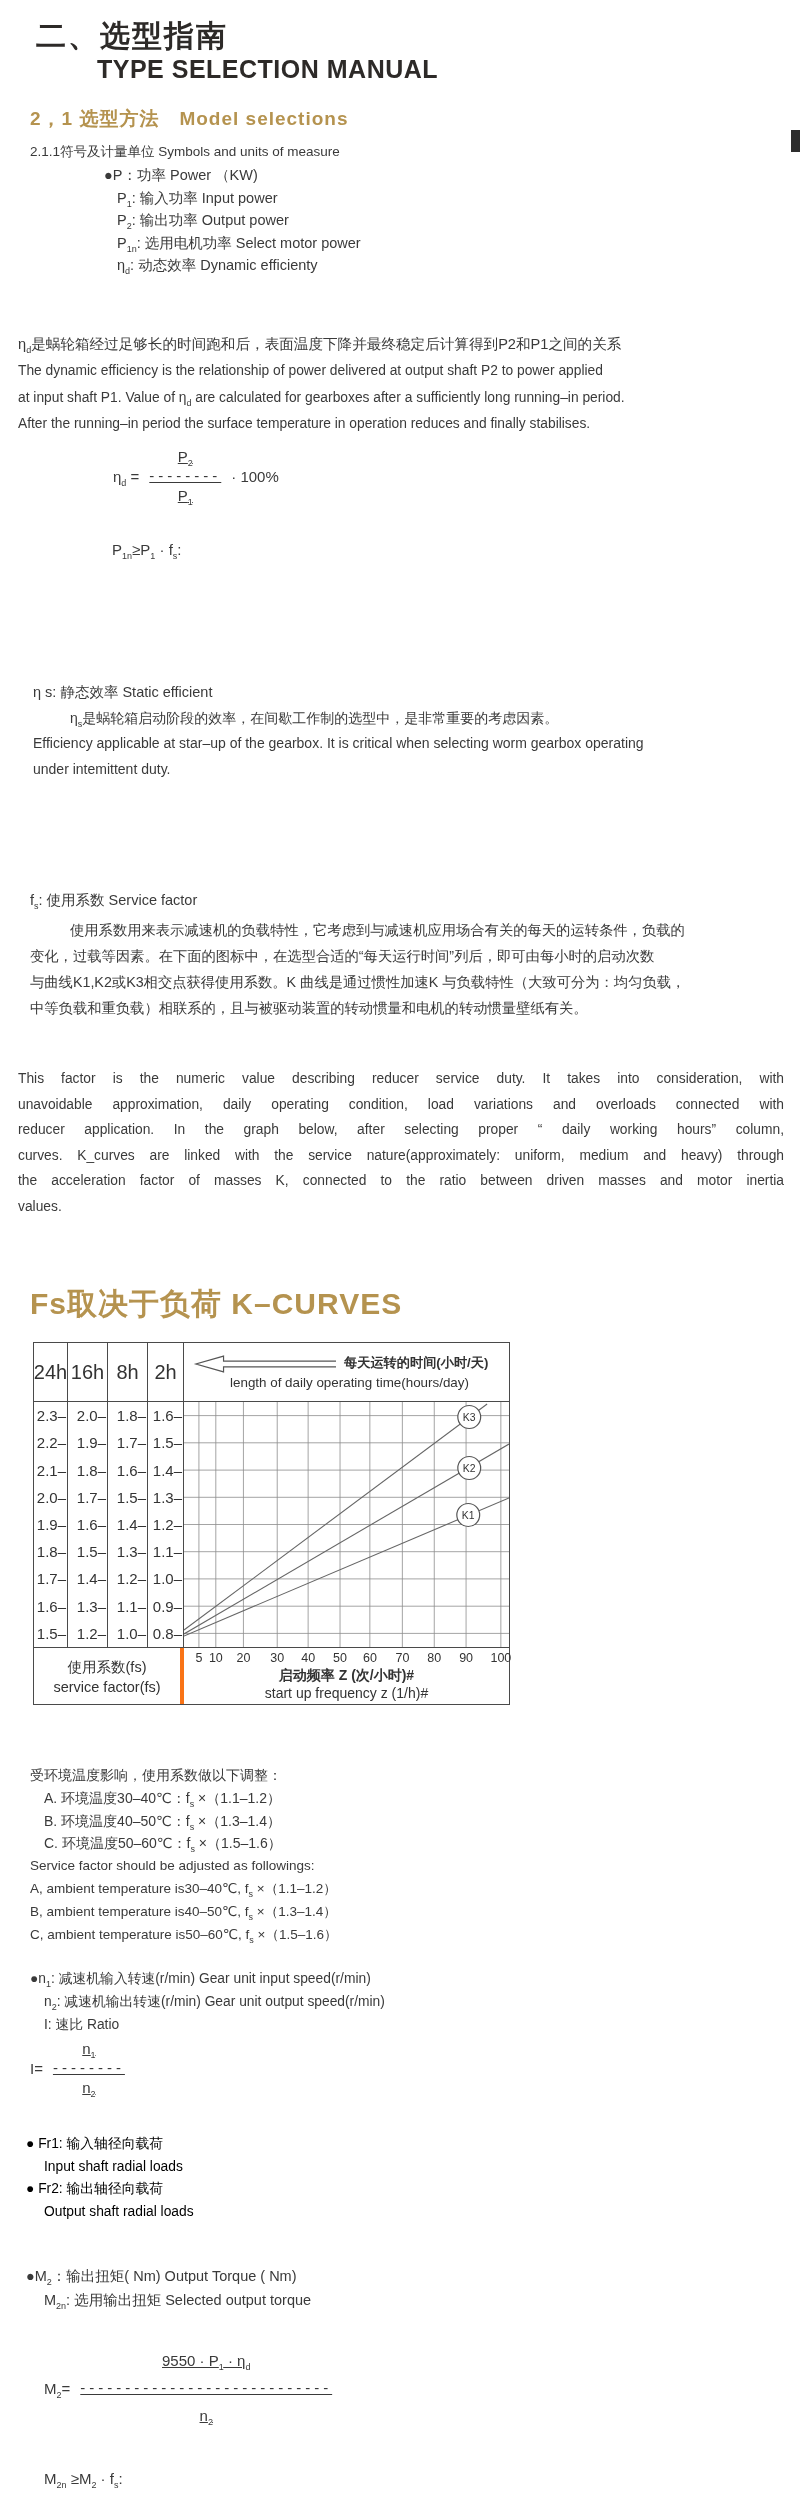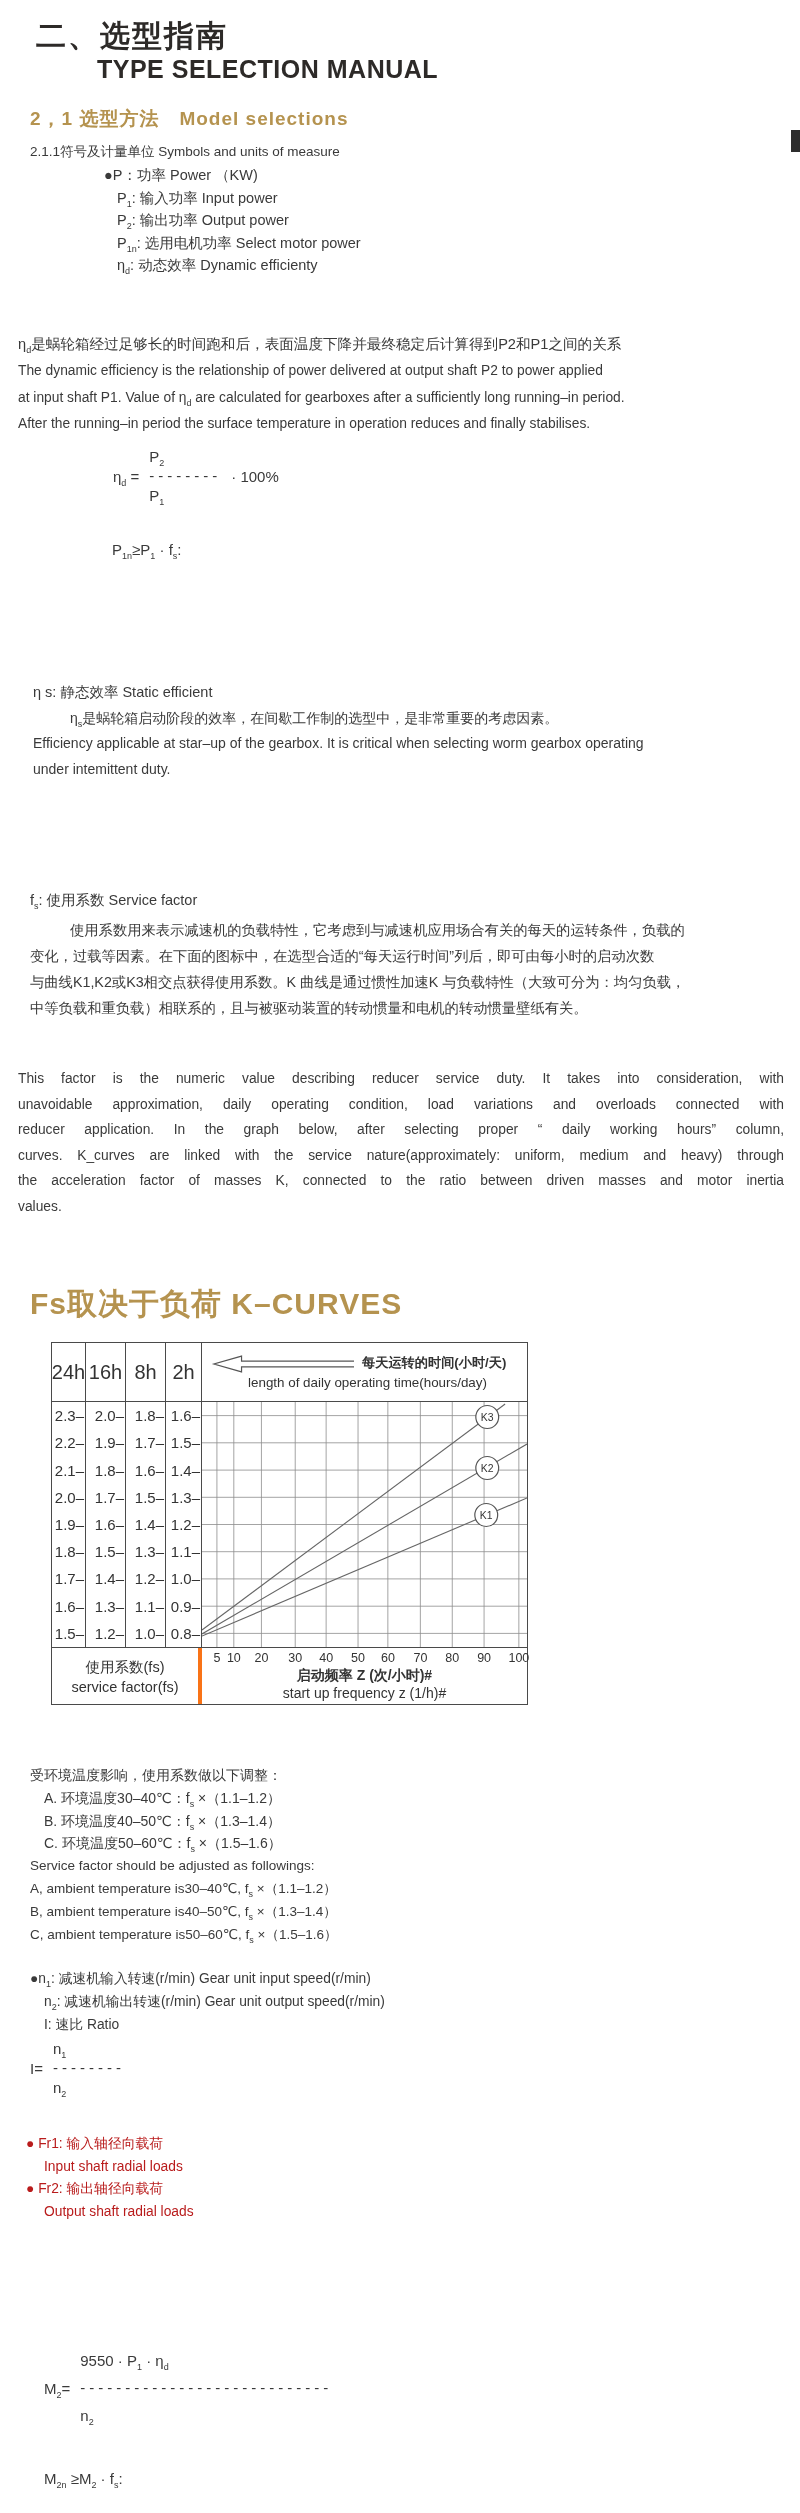--- a/index.html
+++ b/index.html
@@ -14,39 +14,39 @@
   .h2{top:143px;left:30px;font-size:13.5px;color:#3a3a3a;}
   .symbols{top:164px;left:104px;}
   .symbols .line{font-size:14.5px;line-height:22.5px;color:#3a3a3a;}
   .symbols .line.i1{padding-left:0;}
   .symbols .line{padding-left:13px;}
   .symbols .i1{padding-left:0 !important;}
   .para1{top:331px;left:18px;width:770px;}
   .para1 .line{font-size:13.8px;line-height:26.8px;color:#3a3a3a;}
   .para1 .i1{font-size:14.6px;}
   .frac{display:flex;align-items:center;gap:10px;font-size:15px;color:#3a3a3a;}
-  .frac .stack{display:flex;flex-direction:column;align-items:flex-start;}
+  .frac .stack{display:flex;flex-direction:column;align-items:center;text-decoration:underline;}
   .frac .num,.frac .den{line-height:21px;}
   .frac .bar{line-height:18px;letter-spacing:4px;white-space:nowrap;}
   .f1{top:446px;left:113px;}
   .f1b{top:541px;left:112px;font-size:15px;color:#3a3a3a;}
   .static{top:680px;left:33px;}
   .static .line{font-size:14px;line-height:25.5px;color:#3a3a3a;}
   .static .i1{font-size:14.5px;}
   .static .i2{padding-left:37px;}
   .fsb-head{top:891px;left:30px;font-size:14.5px;color:#3a3a3a;}
   .fs-cn{top:917px;left:30px;}
   .fs-cn .line{font-size:14.3px;line-height:26px;color:#3a3a3a;}
   .fs-cn .i1{padding-left:40px;}
   .eng{top:1066px;left:18px;width:766px;}
   .eng .line{font-size:13.8px;line-height:25.6px;color:#3a3a3a;text-align:justify;text-align-last:justify;}
   .eng .i7{text-align-last:left;}
   .kh{top:1284px;left:30px;font-size:30px;font-weight:700;letter-spacing:1px;}
   
-  #kchart{top:1342px;left:51px;width:477px;height:363px;border:1.5px solid #4a4a4a;box-sizing:border-box;display:flex;flex-direction:column;background:#fff;}
+  #kchart{top:1342px;left:33px;width:477px;height:363px;border:1.5px solid #4a4a4a;box-sizing:border-box;display:flex;flex-direction:column;background:#fff;}
   .chart-top{height:58px;border-bottom:1px solid #4a4a4a;display:flex;}
   .hcell{border-right:1px solid #4a4a4a;box-sizing:border-box;display:flex;align-items:center;justify-content:center;font-size:20px;color:#333;}
   .hgraph{flex:1;display:flex;flex-direction:column;justify-content:center;padding-left:6px;box-sizing:border-box;}
   .hg-row1{display:flex;align-items:flex-start;gap:6px;font-size:13.2px;color:#333;font-weight:700;}
   .hg-en{font-size:13.4px;color:#333;text-align:center;margin-top:1px;}
   .chart-mid{height:245px;display:flex;}
   .vcol{border-right:1px solid #4a4a4a;box-sizing:border-box;display:flex;flex-direction:column;}
   .vcell{flex:1;display:flex;align-items:center;justify-content:flex-end;padding-right:1px;font-size:15px;color:#333;}
   .graph{flex:1;position:relative;}
   .graph svg{position:absolute;left:0;top:0;width:100%;height:100%;}
@@ -60,21 +60,21 @@
   
   .temp{top:1764px;left:30px;}
   .temp .line{font-size:13.5px;line-height:22.8px;color:#3a3a3a;}
   .temp .i1,.temp .i2,.temp .i3,.temp .i4{font-size:14px;}
   .temp .i2,.temp .i3,.temp .i4{padding-left:14px;}
   .speed{top:1967px;left:30px;}
   .speed .line{font-size:13.8px;line-height:23px;color:#3a3a3a;}
   .speed .i2,.speed .i3{padding-left:14px;}
   .ratio{top:2038px;left:30px;}
   .fr{top:2133px;left:26px;}
-  .fr .line{font-size:13.8px;line-height:22.5px;color:#b91c1c;}
+  .fr .line{font-size:13.8px;line-height:22.5px;color:#000000;}
   .fr .i2,.fr .i4{padding-left:18px;}
   .tq{top:2264px;left:26px;}
   .tq .line{font-size:14.5px;line-height:24px;color:#3a3a3a;}
   .tq .i2{padding-left:18px;}
   .tqf{top:2350px;left:44px;}
   .tqf .num{margin-bottom:8px;}
   .tqf .den{margin-top:8px;}
   .tqfinal{top:2470px;left:44px;font-size:15px;color:#3a3a3a;}
   .gold{color:#b5934f;}
 </style>
@@ -287,20 +287,24 @@
     </span>
   </div>
 
   <div class="abs fr">
       <div class="line i1">● Fr1: 输入轴径向载荷</div>
       <div class="line i2">Input shaft radial loads</div>
       <div class="line i3">● Fr2: 输出轴径向载荷</div>
       <div class="line i4">Output shaft radial loads</div>
     </div>
 
+  <div class="abs tq">
+      <div class="line i1">●M<sub>2</sub>：输出扭矩( Nm) Output Torque ( Nm)</div>
+      <div class="line i2">M<sub>2n</sub>: 选用输出扭矩  Selected output torque</div>
+    </div>
 
   <div class="abs tqf frac">
     <span>M<sub>2</sub>=</span>
     <span class="stack">
       <span class="num">9550 · P<sub>1</sub> ·  η<sub>d</sub></span>
       <span class="bar">----------------------------</span>
       <span class="den">n<sub>2</sub></span>
     </span>
   </div>
 

